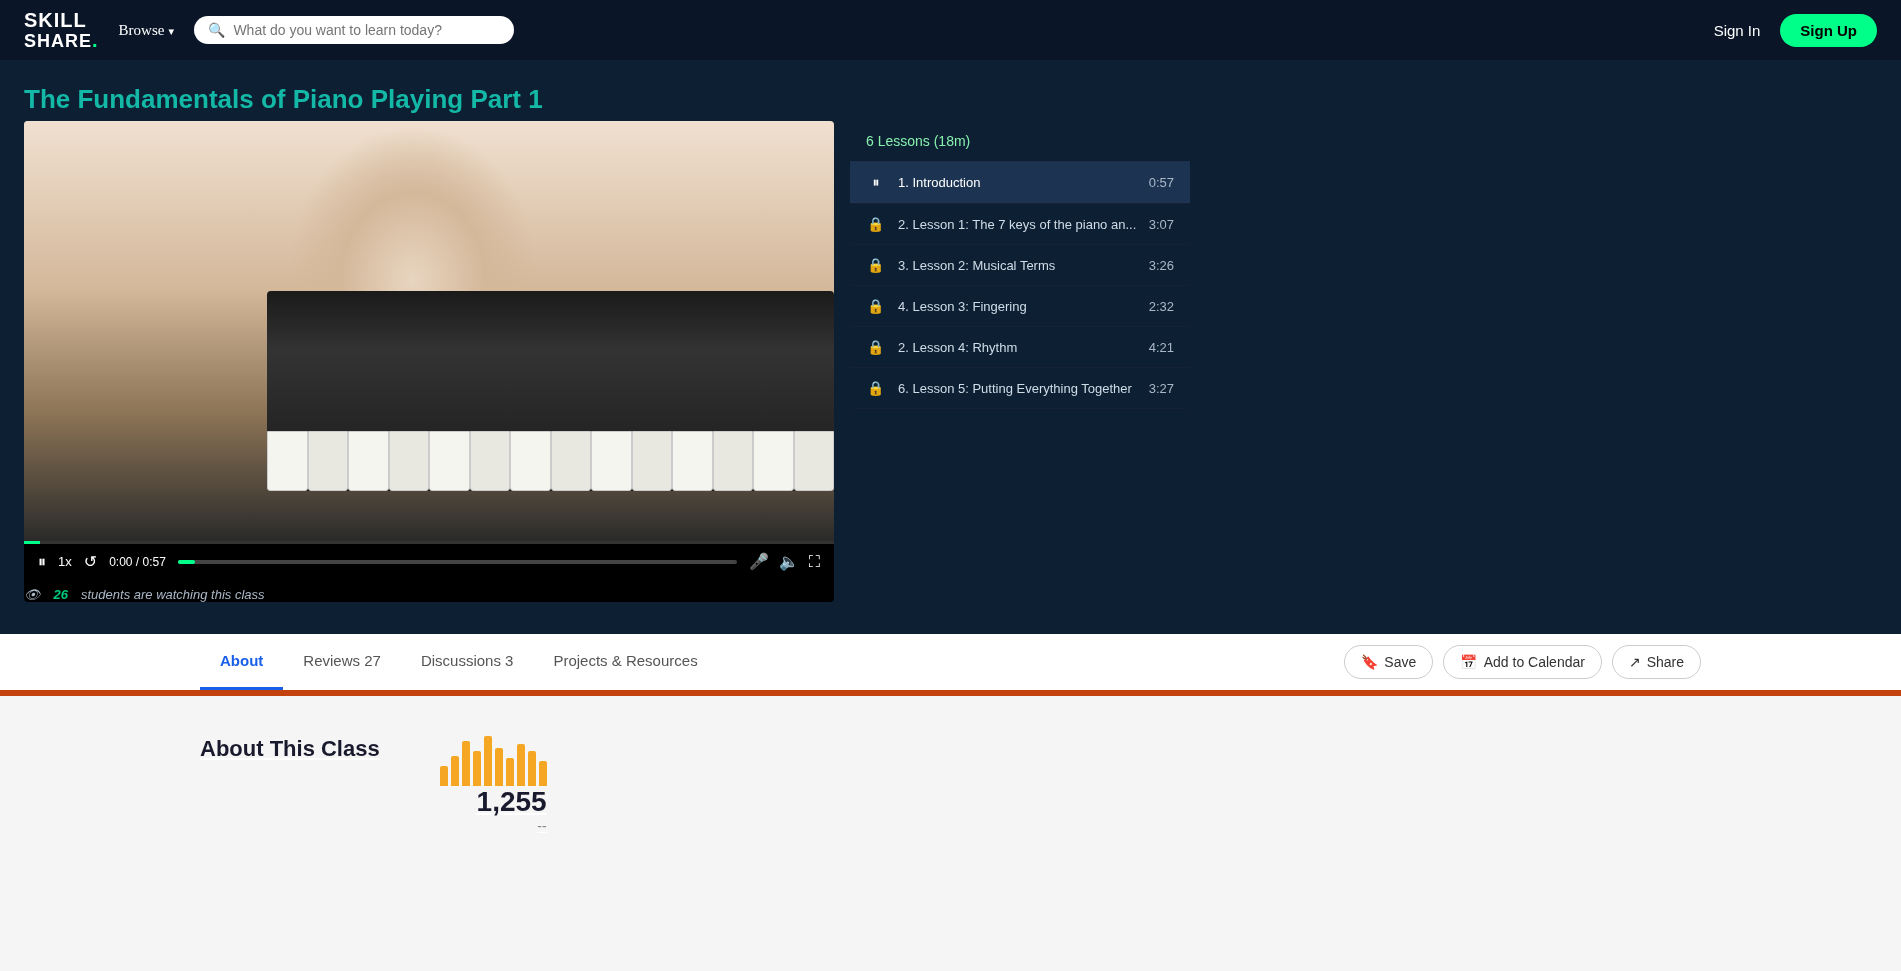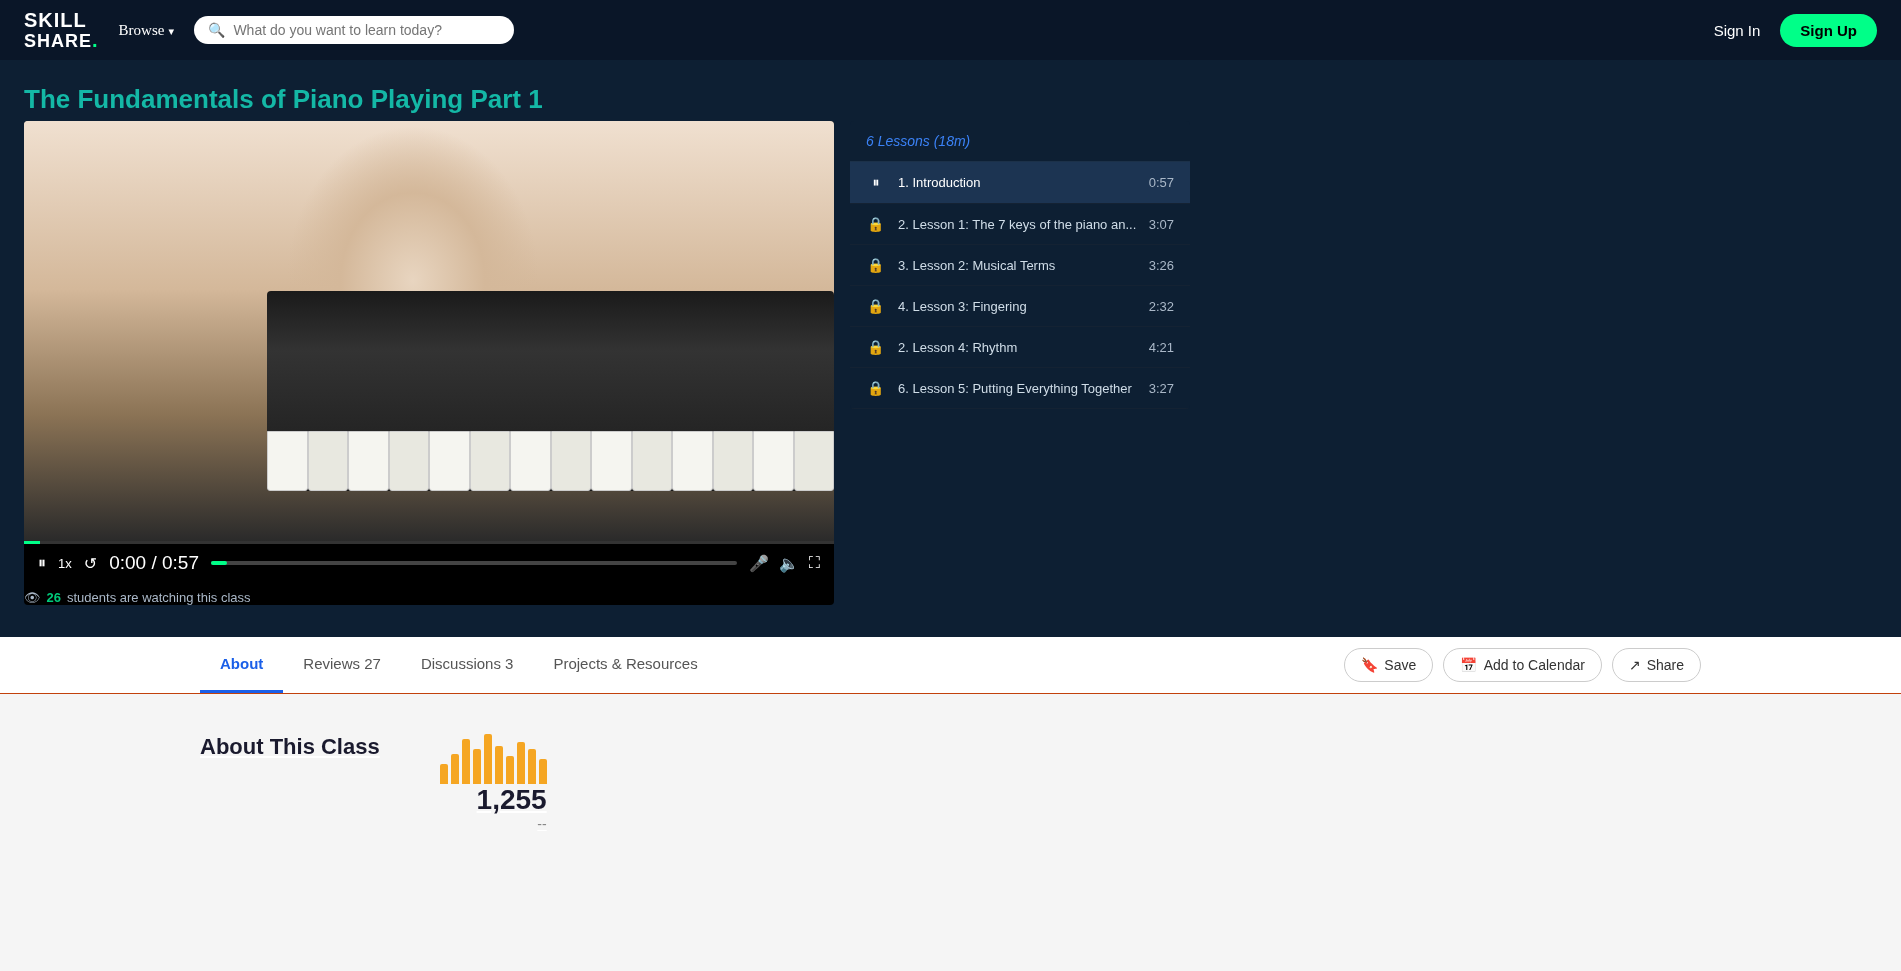--- a/index.html
+++ b/index.html
@@ -172,21 +172,21 @@
       align-items: center;
     }
     .speed-btn {
       font-size: 13px;
       color: #fff;
       background: none;
       border: none;
       cursor: pointer;
     }
     .time-display {
-      font-size: 19px;
+      font-size: 12px;
       color: #fff;
     }
     .progress-bar-container {
       flex: 1;
       height: 4px;
       background: #444;
       border-radius: 2px;
       position: relative;
     }
     .progress-fill {
@@ -213,37 +213,37 @@
       width: 2%;
     }
 
     
     .watching-badge {
       font-size: 13px;
       color: #aab8c8;
       margin-top: 8px;
       display: flex;
       align-items: center;
-      gap: 6px;
+      gap: 13px;
+      font-style: italic;
     }
     .watching-badge strong { color: #00c97a; }
 
     
     .lesson-sidebar {
       width: 340px;
       background: #0d1f33;
       border-radius: 4px;
       overflow: hidden;
     }
     .lessons-header {
       font-size: 14px;
-      color: #3b82f6;
+      color: #86efac;
       padding: 12px 16px;
       border-bottom: 1px solid #1c3149;
-      font-style: italic;
     }
     .lesson-item {
       display: flex;
       align-items: center;
       padding: 12px 16px;
       gap: 12px;
       cursor: pointer;
       border-bottom: 1px solid #142233;
       transition: background 0.15s;
     }
@@ -264,21 +264,21 @@
     .lesson-item.active .lesson-name { color: #fff; }
     .lesson-duration {
       font-size: 13px;
       color: #aab8c8;
       flex-shrink: 0;
     }
 
     
     .tabs-section {
       background: #fff;
-      border-bottom: 1px solid #c2410c;
+      border-bottom: 6px solid #c2410c;
       display: flex;
       align-items: center;
       padding: 0 200px;
     }
     .tab-list {
       display: flex;
       align-items: center;
       gap: 0;
     }
     .tab-item {

